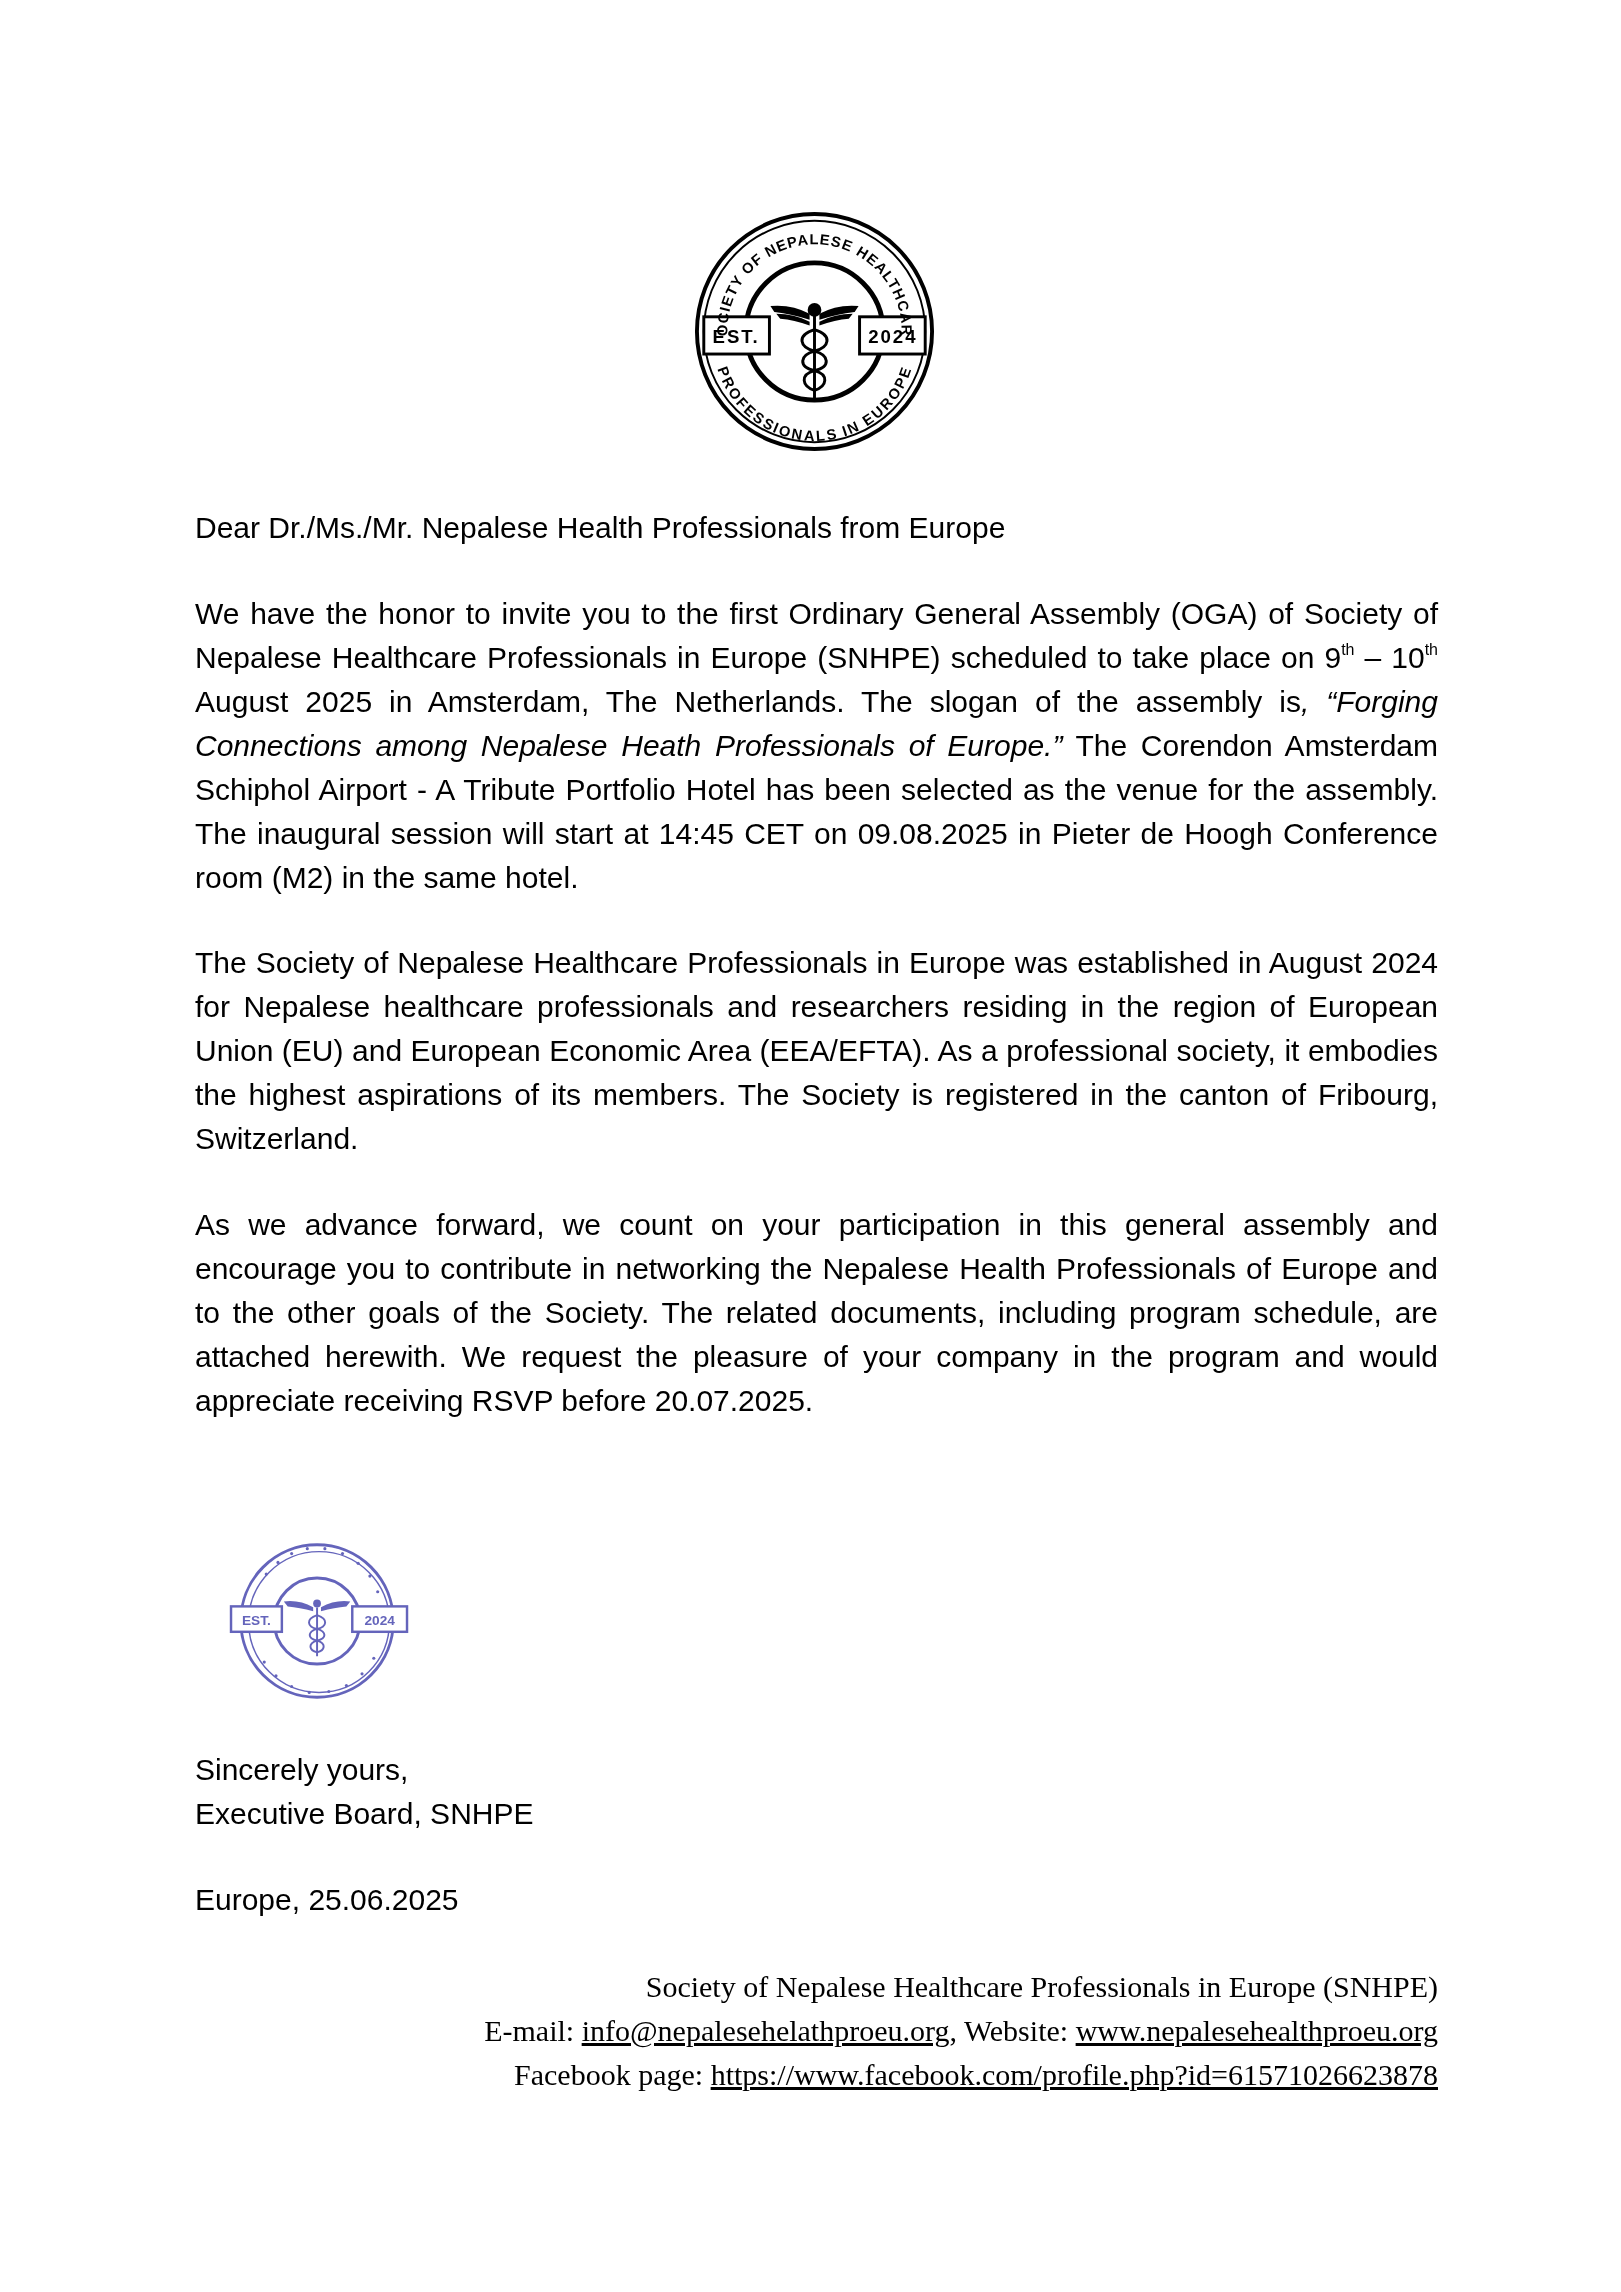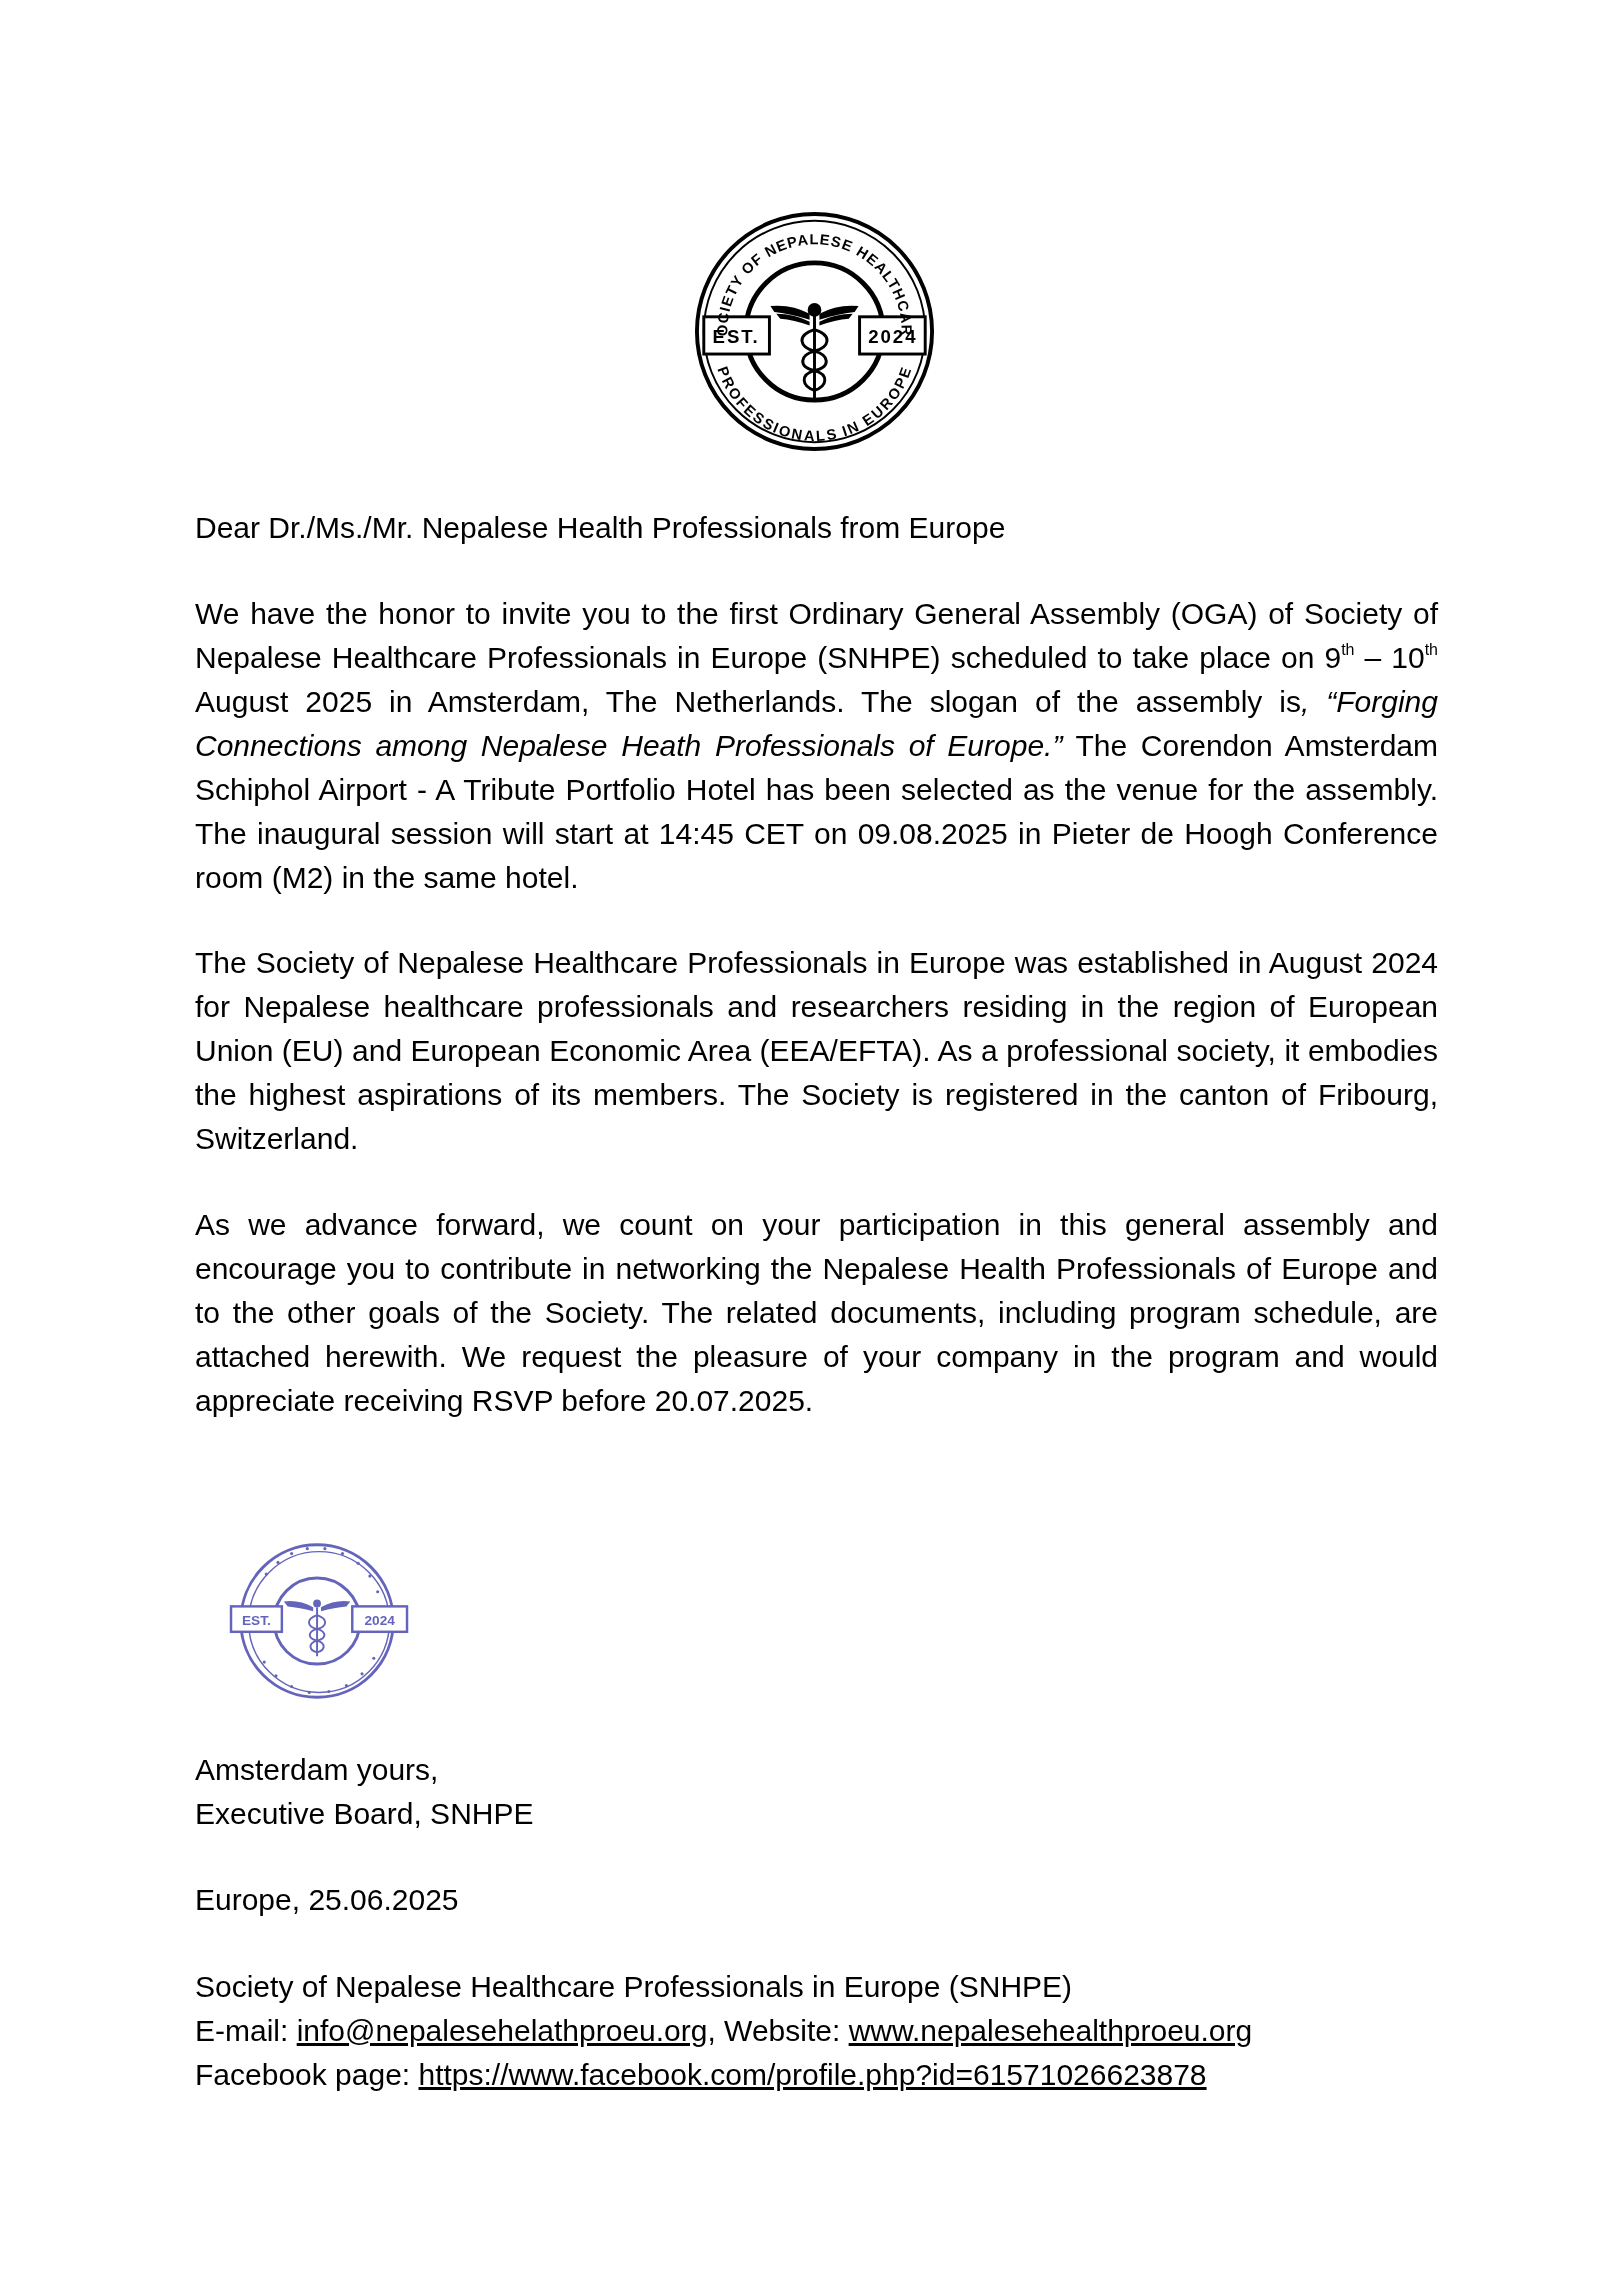--- a/index.html
+++ b/index.html
@@ -11,22 +11,22 @@
   .just { text-align: justify; text-align-last: left; }
   .salutation { top: 506px; }
   .p1 { top: 592px; }
   .p2 { top: 941px; }
   .p3 { top: 1203px; }
   .p4 { top: 1463px; }
   sup { font-size: 16px; line-height: 0; vertical-align: 12.7px; }
   .stamp { position: absolute; left: 227px; top: 1535px; width: 186px; height: 176px; opacity: 0.85; }
   .closing { top: 1748px; }
   .dateline { top: 1878px; }
-  .footer { position: absolute; left: 195px; width: 1243px; top: 1965px; text-align: left;
-            font-size: 30px; line-height: 44px; }
+  .footer { position: absolute; left: 195px; width: 1243px; top: 1965px; text-align: right;
+            font-size: 30px; line-height: 44px; font-family: Liberation Serif, serif; }
   .footer a { color: #000000; text-decoration: underline; }
   .it { font-style: italic; }
 </style>
 </head>
 <body>
 
 <div class="page">
 
   <div class="logo">
     <svg width="241" height="247" viewBox="0 0 246 252">
@@ -104,21 +104,21 @@
         <circle cx="84" cy="161" r="1.6"></circle>
           <circle cx="104" cy="160" r="1.6"></circle>
           <circle cx="122" cy="154" r="1.6"></circle>
         <circle cx="138" cy="142" r="1.6"></circle>
           <circle cx="150" cy="126" r="1.6"></circle>
       </g>
     </svg>
   </div>
 
   <div class="text closing">
-    <div>Amsterdam yours,</div>
+    <div>Sincerely yours,</div>
     <div>Executive Board, SNHPE</div>
   </div>
 
   <div class="text dateline">Europe, 25.06.2025</div>
 
   <div class="footer">
     <div>Society of Nepalese Healthcare Professionals in Europe (SNHPE)</div>
     <div><span>E-mail: </span><a>info@nepalesehelathproeu.org</a><span>, Website: </span><a>www.nepalesehealthproeu.org</a></div>
     <div><span>Facebook page: </span><a>https://www.facebook.com/profile.php?id=61571026623878</a></div>
   </div>

